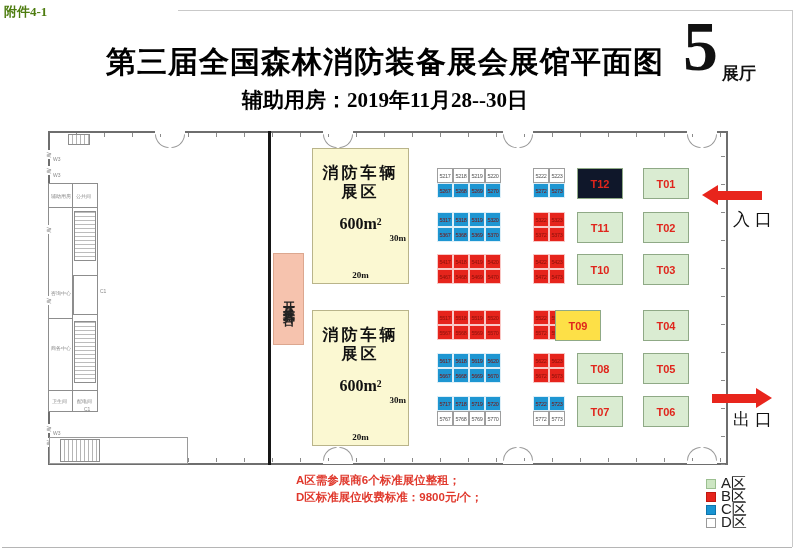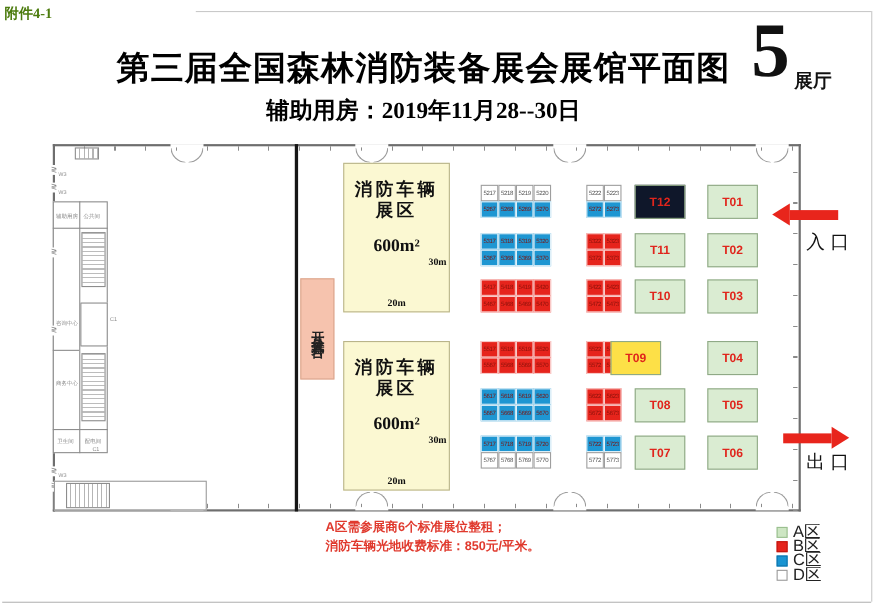--- a/index.html
+++ b/index.html
@@ -380,21 +380,21 @@
 <div class="arrow" style="left:712px;top:388px;width:60px;">
   <div class="body" style="left:0;width:44px;background:#e8251c;"></div>
   <div class="head" style="left:44px;border-left:16px solid #e8251c;"></div>
 </div>
 <div class="gate-label" style="left:733px;top:408px;">出口</div>
 
 <div class="stats" id="stats">
   </div>
 <div class="pricing" id="pricing">
     <div>A区需参展商6个标准展位整租；</div>
-    <div>消防车辆光地收费标准：850元/平米。</div>
+    <div>D区标准展位收费标准：9800元/个；</div>
   </div>
 <div class="legend" id="legend">
     <div class="lrow">
       <span class="sw" style="background: rgb(205, 230, 195); border: 1px solid rgb(155, 191, 144);"></span>
       <span class="lb">A区</span>
     </div>
     <div class="lrow">
       <span class="sw" style="background: rgb(230, 36, 28); border: 1px solid rgb(192, 24, 16);"></span>
       <span class="lb">B区</span>
     </div>

